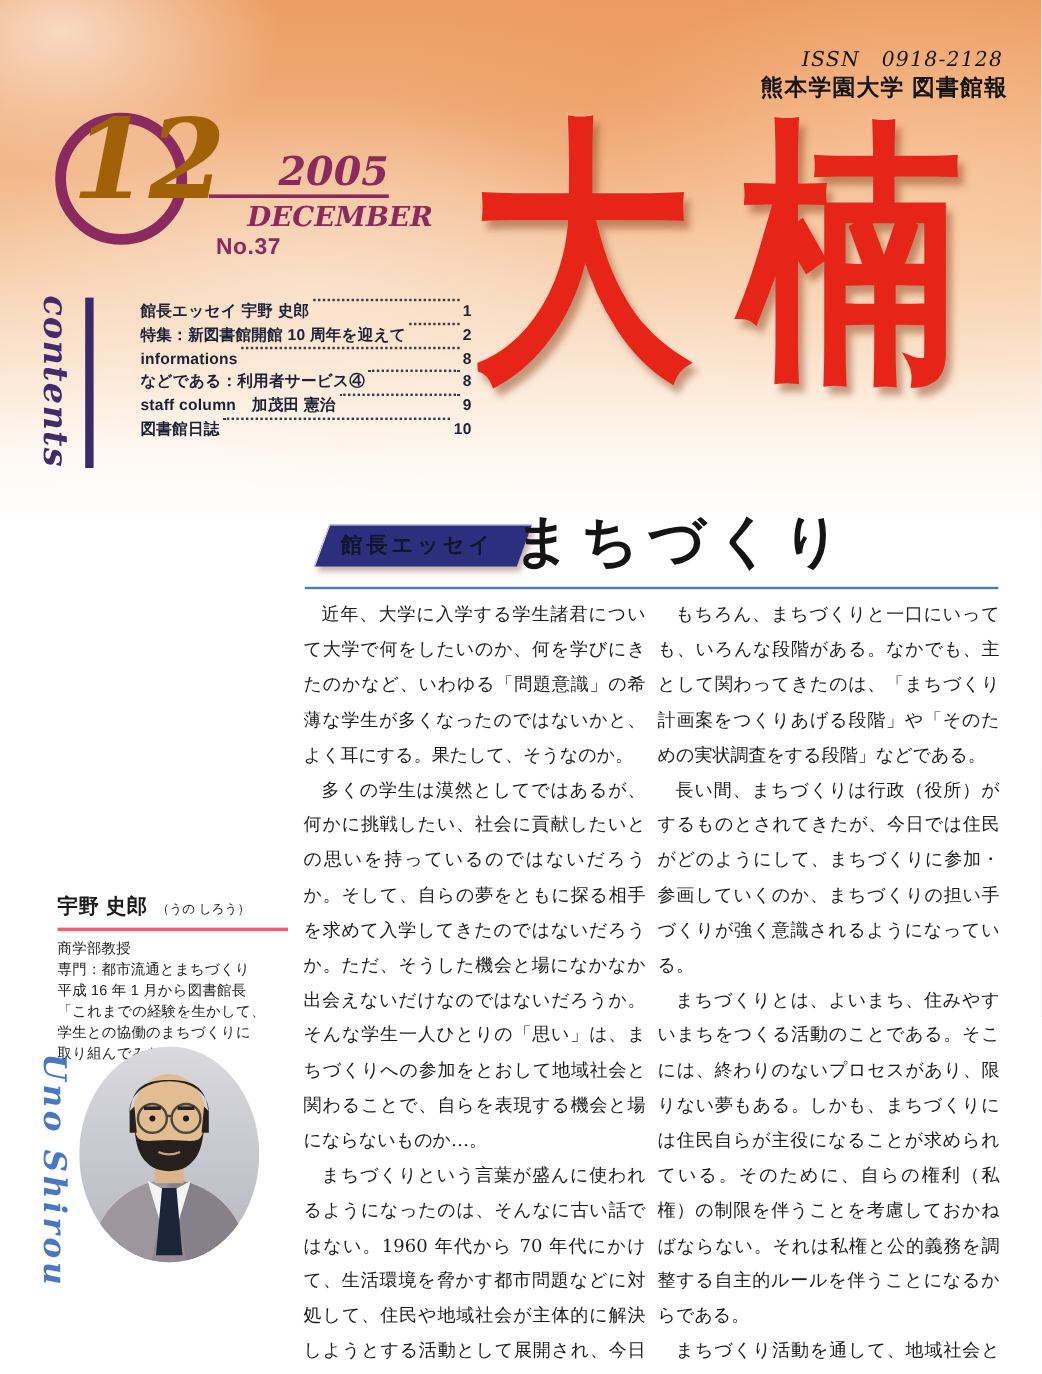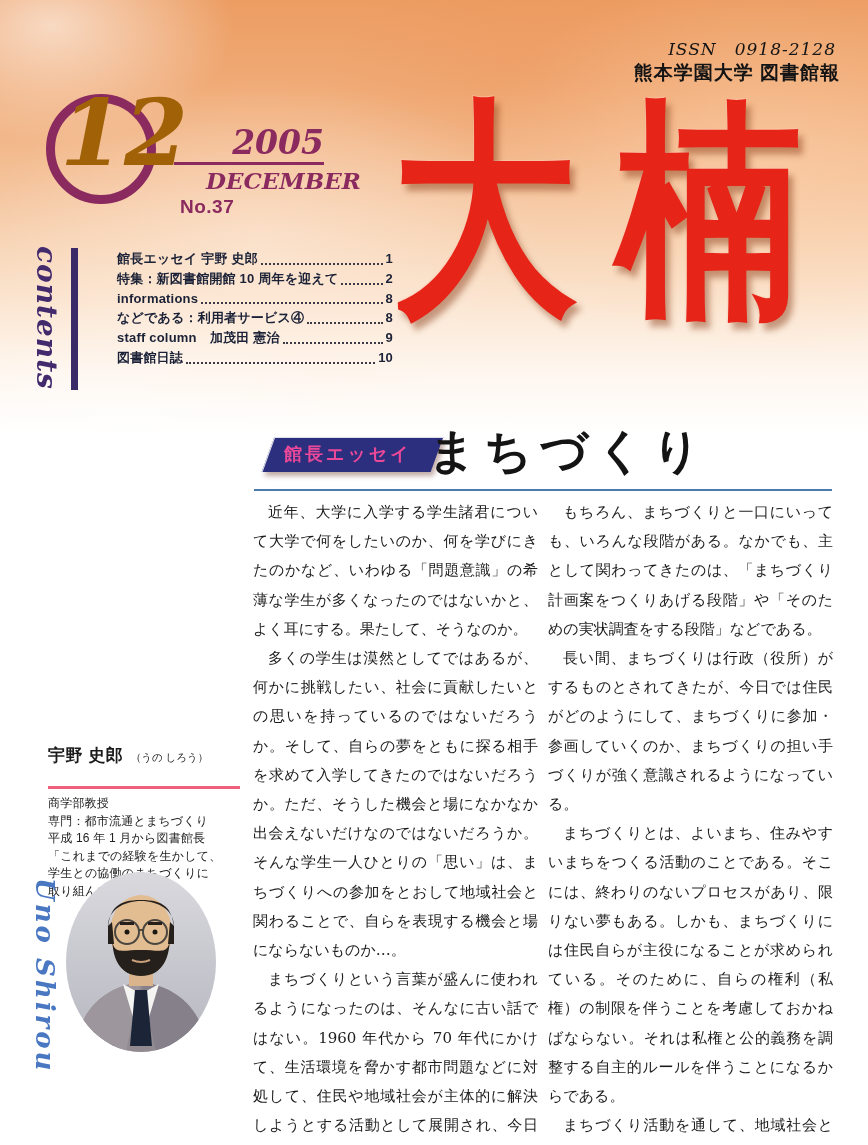--- a/index.html
+++ b/index.html
@@ -40,39 +40,39 @@
     text-shadow:6px 7px 7px rgba(130,50,15,0.45), -1px -1px 1px rgba(255,200,180,0.6);}
   .big-title span{display:block;}
 
   
   .toc{position:absolute;left:30px;top:248px;display:flex;align-items:stretch;}
   .toc-vert{writing-mode:vertical-rl;font-family:"DejaVu Serif","Liberation Serif",serif;
     font-style:italic;font-weight:bold;font-size:28px;color:#432a6d;letter-spacing:1px;
     height:148px;margin-top:-2px;}
   .toc-bar{width:7px;background:#3b2a68;margin:0 10px 0 8px;height:142px;}
   .toc-list{width:305px;padding-top:1px;}
-  .toc-row{display:flex;align-items:flex-end;font-size:13px;font-weight:600;color:#1b2137;
+  .toc-row{display:flex;align-items:flex-start;font-size:13px;font-weight:600;color:#1b2137;
     line-height:19.8px;letter-spacing:0.2px;padding-left:29px;}
   .toc-dots{flex:1;border-bottom:2px dotted #3a3a46;margin:0 3px 4px 3px;min-width:12px;}
   .toc-page{color:#1b2137;font-weight:600;}
 
   
   .essay-badge{position:absolute;left:268px;top:437px;width:168px;height:34px;
     background:#2c2f7d;transform:skewX(-20deg);
     border-top:1px solid rgba(255,255,255,0.85);border-left:1px solid rgba(255,255,255,0.85);
     box-shadow:4px 4px 5px rgba(120,70,60,0.45);}
-  .essay-badge-label{position:absolute;left:284px;top:442px;color:#ec4899;font-size:18px;
+  .essay-badge-label{position:absolute;left:284px;top:442px;color:#0f172a;font-size:18px;
     font-weight:bold;letter-spacing:3px;font-family:"DejaVu Serif","Liberation Serif",serif;}
   .essay-title{position:absolute;left:428px;top:420px;font-family:"DejaVu Serif","Liberation Serif",serif;
     font-weight:bold;font-size:47px;color:#141414;letter-spacing:8px;}
   .essay-rule{position:absolute;left:254px;top:489px;width:578px;height:2px;background:#4c7bae;}
 
   
   .author{position:absolute;left:48px;top:744px;width:192px;}
-  .author-namerow{border-bottom:3px solid #ef5f7e;padding-bottom:19px;margin-bottom:6px;white-space:nowrap;}
+  .author-namerow{border-bottom:3px solid #ef5f7e;padding-bottom:6px;margin-bottom:6px;white-space:nowrap;}
   .author-name{font-size:17px;font-weight:bold;color:#1a1a1a;letter-spacing:0.5px;}
   .author-kana{font-size:10.5px;color:#1a1a1a;margin-left:3px;}
   .author-line{font-size:12px;line-height:17.6px;color:#222222;letter-spacing:0.2px;}
 
   .photo-wrap{position:absolute;left:66px;top:872px;width:150px;height:180px;}
   .romaji{position:absolute;left:30px;top:878px;writing-mode:vertical-rl;
     font-family:"DejaVu Serif","Liberation Serif",serif;font-style:italic;font-weight:bold;
     font-size:26px;color:#4a77c2;letter-spacing:3px;height:210px;}
 
   

